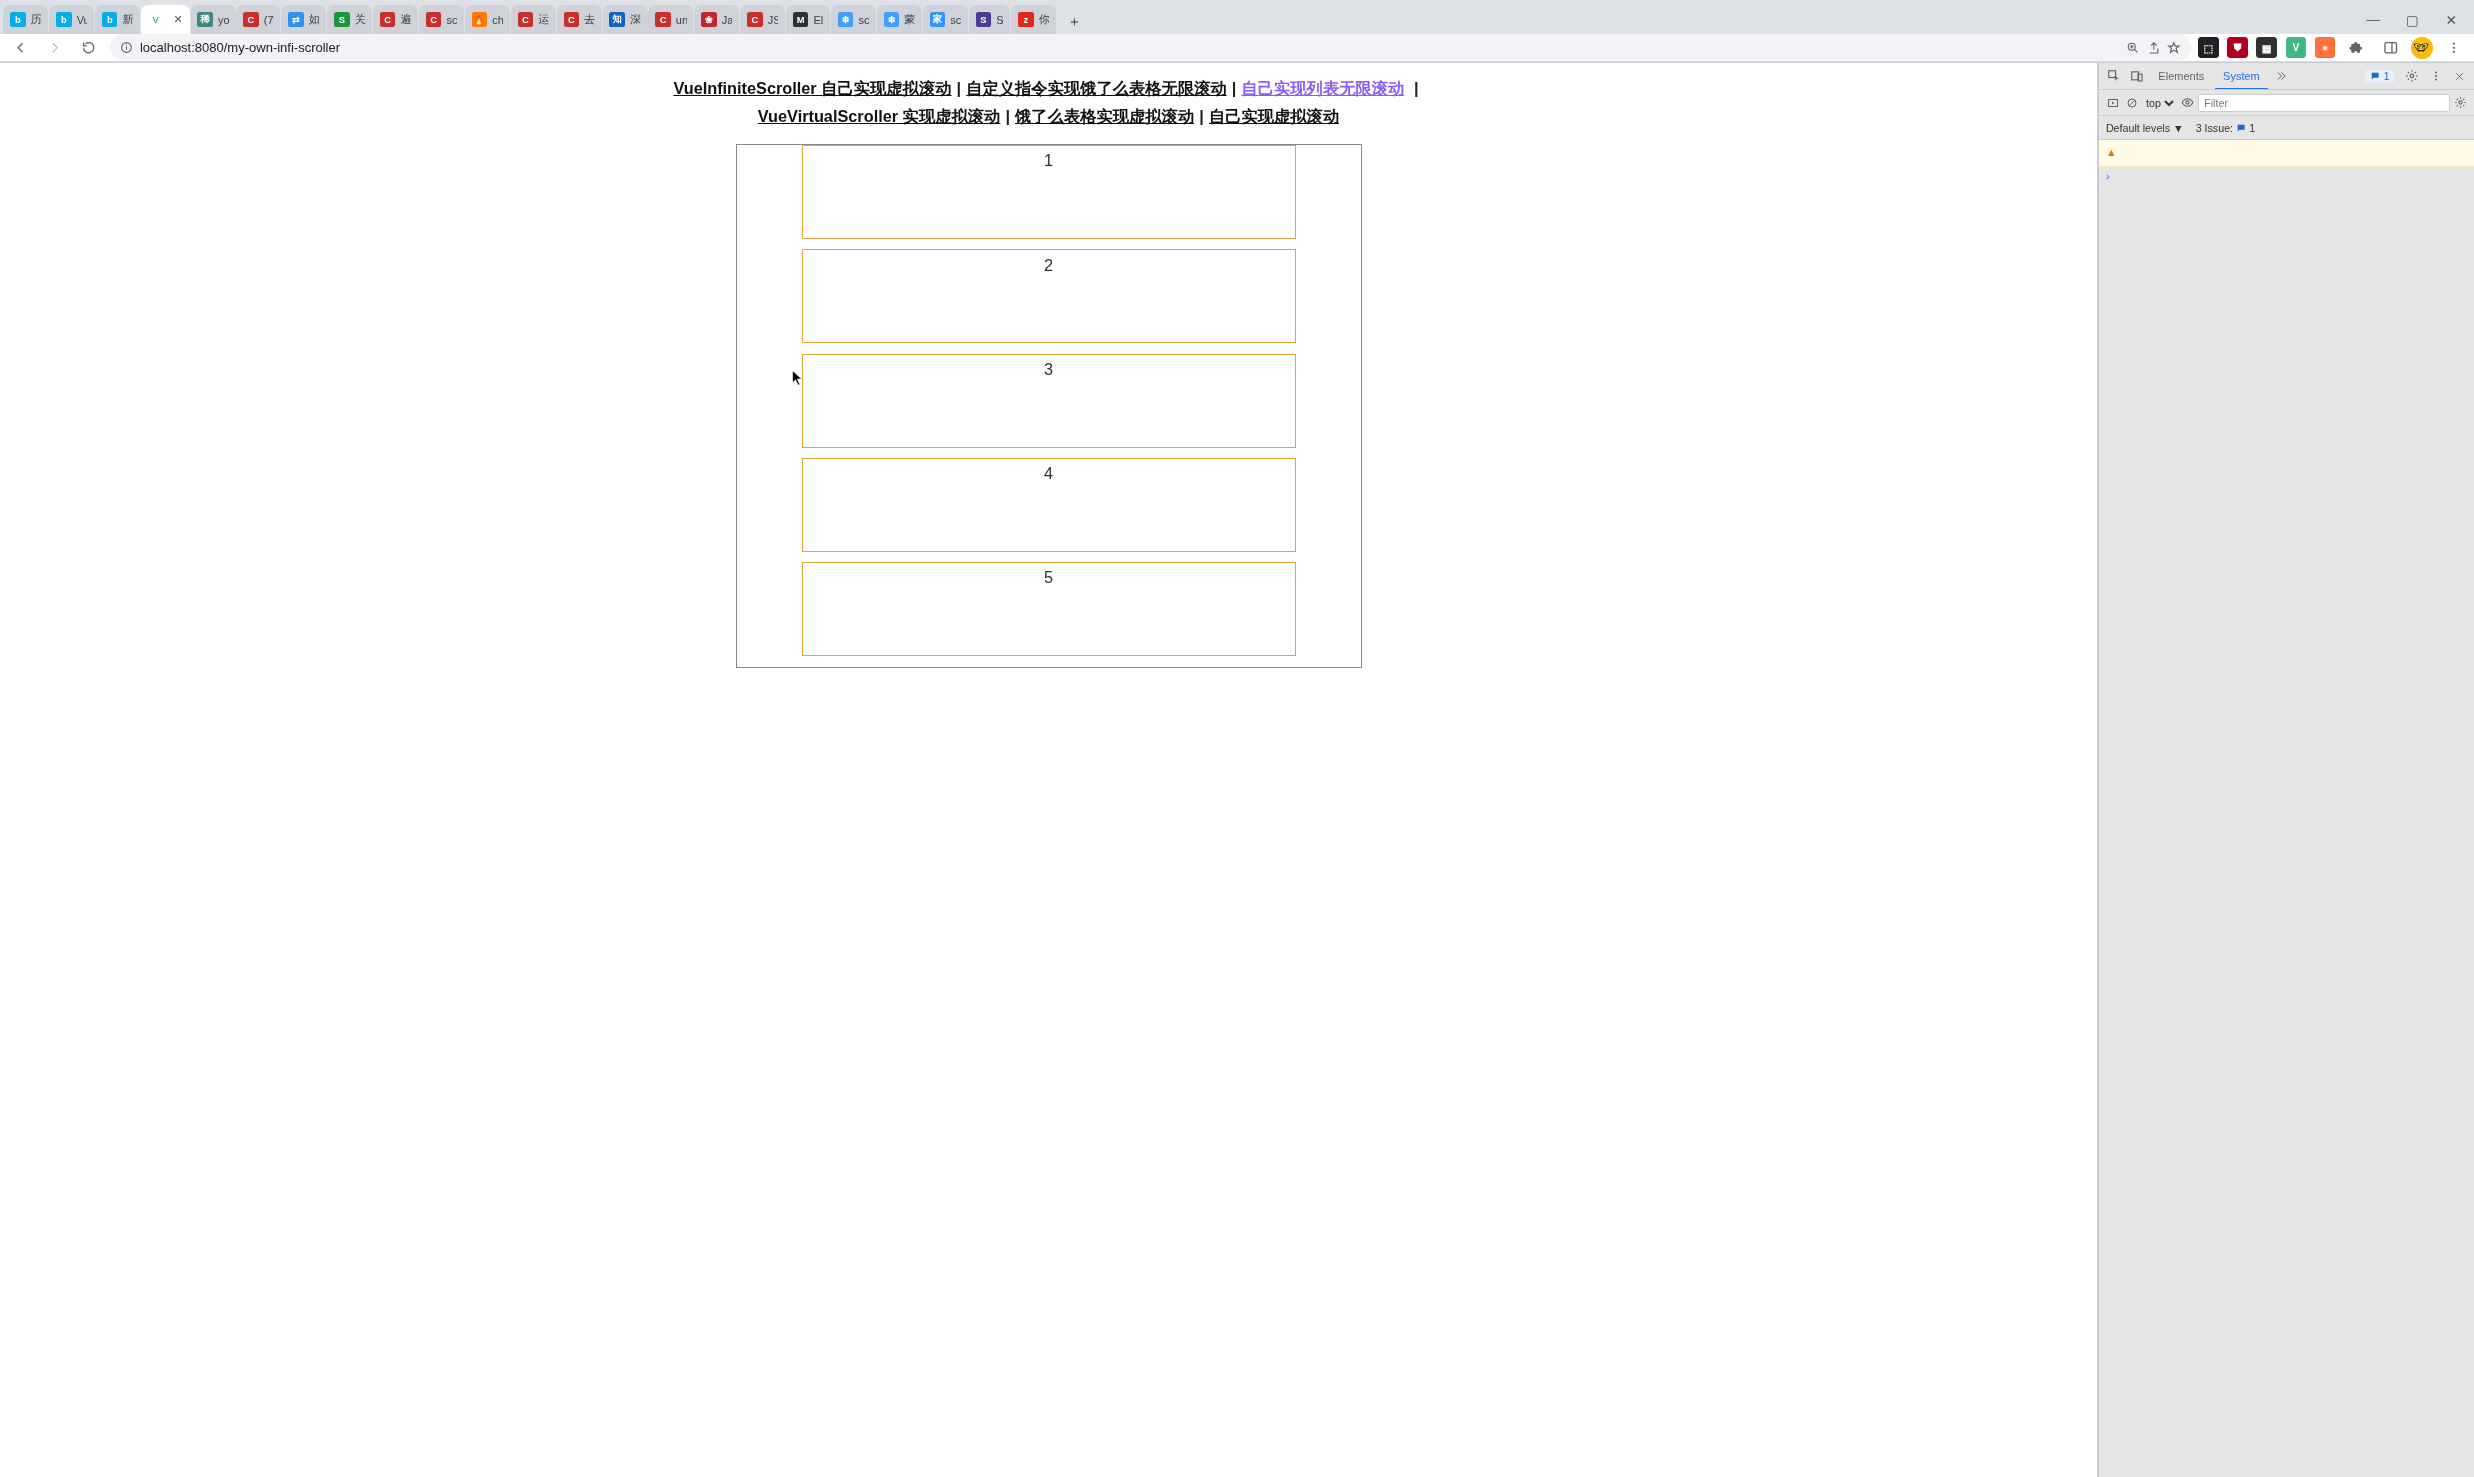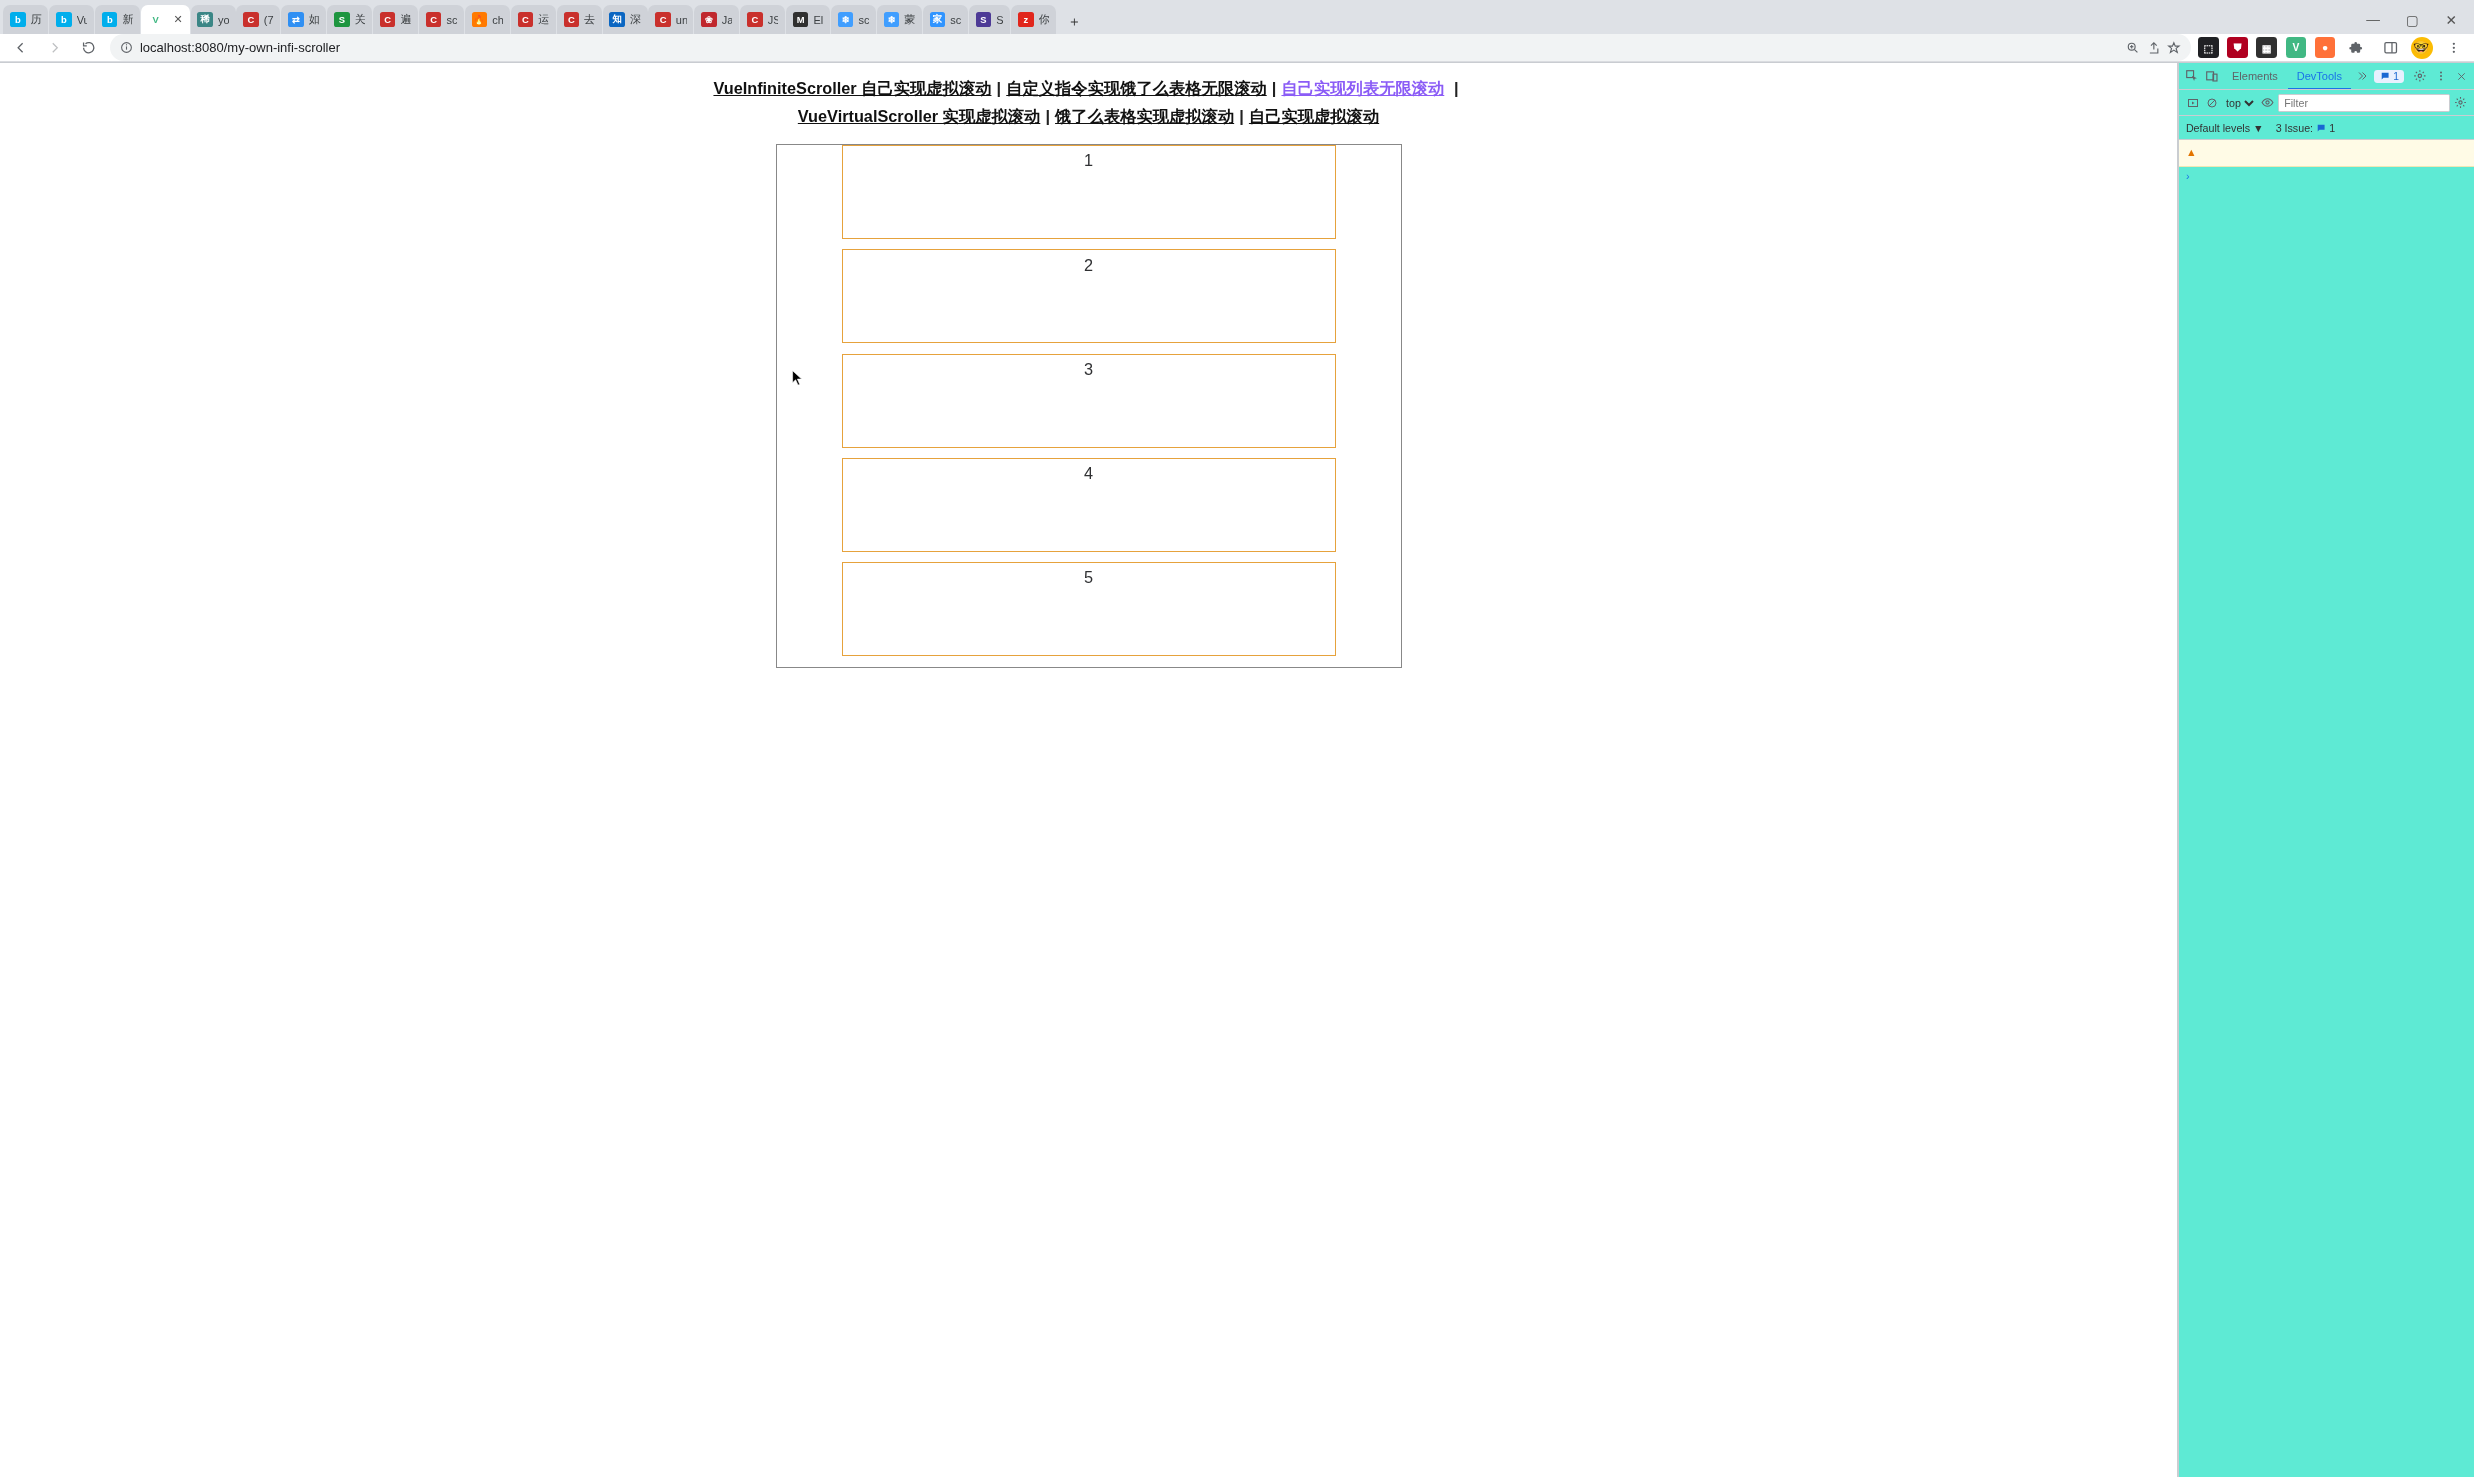--- a/index.html
+++ b/index.html
@@ -37,21 +37,21 @@
   .toolbar .right-icons { display:flex; align-items:center; gap:8.6px; }
   .ext {
     width:20.6px; height:20.6px; border-radius:3.4px; display:flex; align-items:center; justify-content:center;
     font-size:10.3px; font-weight:bold; color:#fff;
   }
   .avatar { width:22px; height:22px; border-radius:50%; background:#fbbc04; display:flex; align-items:center; justify-content:center; font-size:13px; }
 
   
   .workspace { flex:1; display:flex; min-height:0; }
   .page-area { flex:1; overflow:auto; border-right:0.9px solid #cacdd1; background:#fff; }
-  .devtools { width:296px; display:flex; flex-direction:column; background:#5eead4; border-left:0.9px solid #cacdd1; font-size:11px; color:#333; }
+  .devtools { width:376px; display:flex; flex-direction:column; background:#e5e5e5; border-left:0.9px solid #cacdd1; font-size:11px; color:#333; }
 
   
   .nav-links {
     text-align:center; font-size:16.3px; color:#222; line-height:1.7; padding: 12px 20.6px 6.9px;
     font-weight:bold;
   }
   .nav-links a { color:#111; text-decoration: underline; }
   .nav-links a.active { color:#8b5cf6; }
   .nav-links .sep { padding:0 5.1px; }
 
@@ -309,21 +309,21 @@
             <path d="M12 12l9 4-4 1-1 4z" fill="#5f6368"></path>
           </svg>
       </div>
       <div class="dt-ic">
         <svg width="13.7" height="13.7" viewBox="0 0 24 24">
             <rect x="3" y="5" width="12" height="14" fill="none" stroke="#5f6368" stroke-width="2"></rect>
             <rect x="14" y="9" width="7" height="12" fill="none" stroke="#5f6368" stroke-width="2"></rect>
           </svg>
       </div>
       <div class="dt-tab">Elements</div>
-      <div class="dt-tab active">DevTools</div>
+      <div class="dt-tab active">System</div>
       <div class="dt-ic">
         <svg width="12" height="12" viewBox="0 0 24 24">
             <path fill="none" stroke="#5f6368" stroke-width="2" d="M6 5l7 7-7 7M13 5l7 7-7 7"></path>
           </svg>
       </div>
       <div class="dt-spacer"></div>
       <div class="dt-badge">
         <svg width="10.3" height="10.3" viewBox="0 0 24 24">
             <path fill="#1967d2" d="M4 4h16v12H8l-4 4z"></path>
           </svg>

